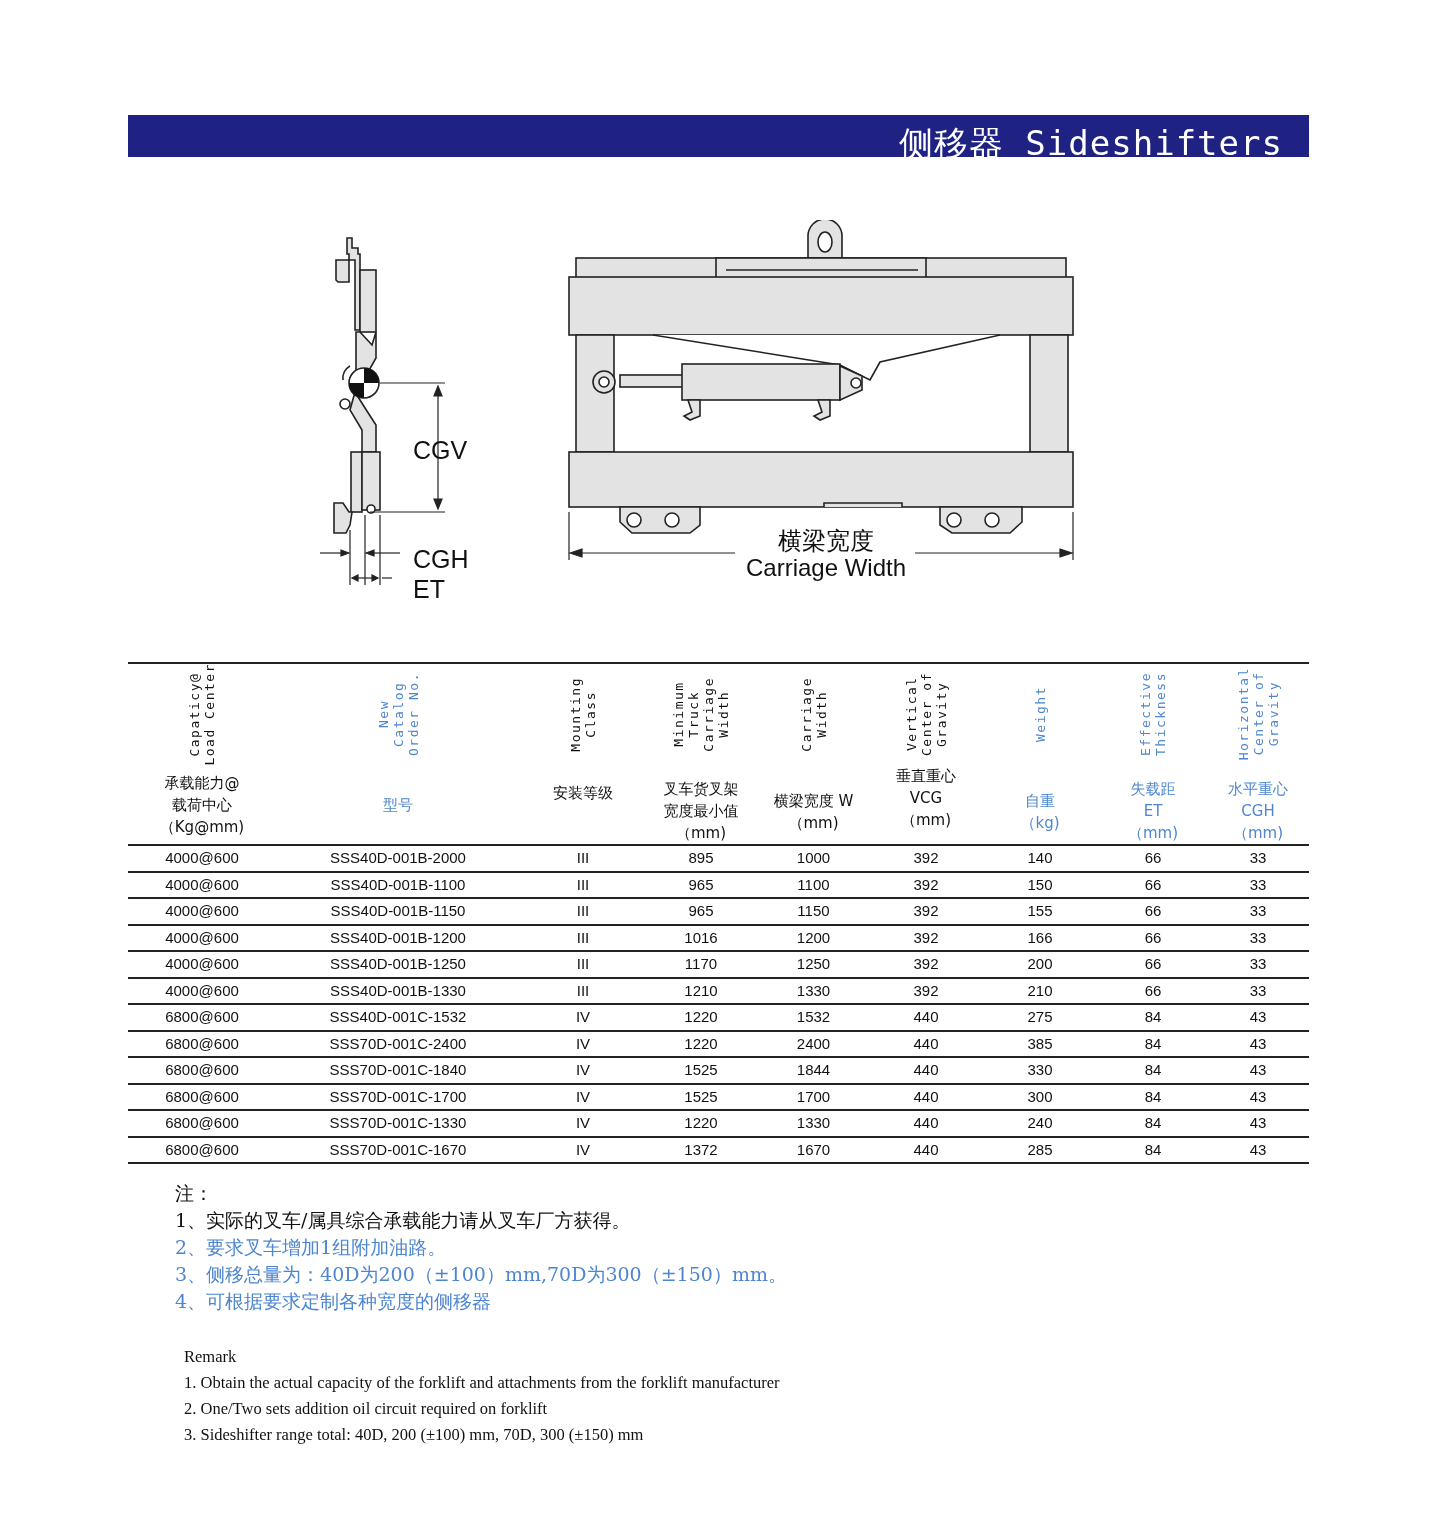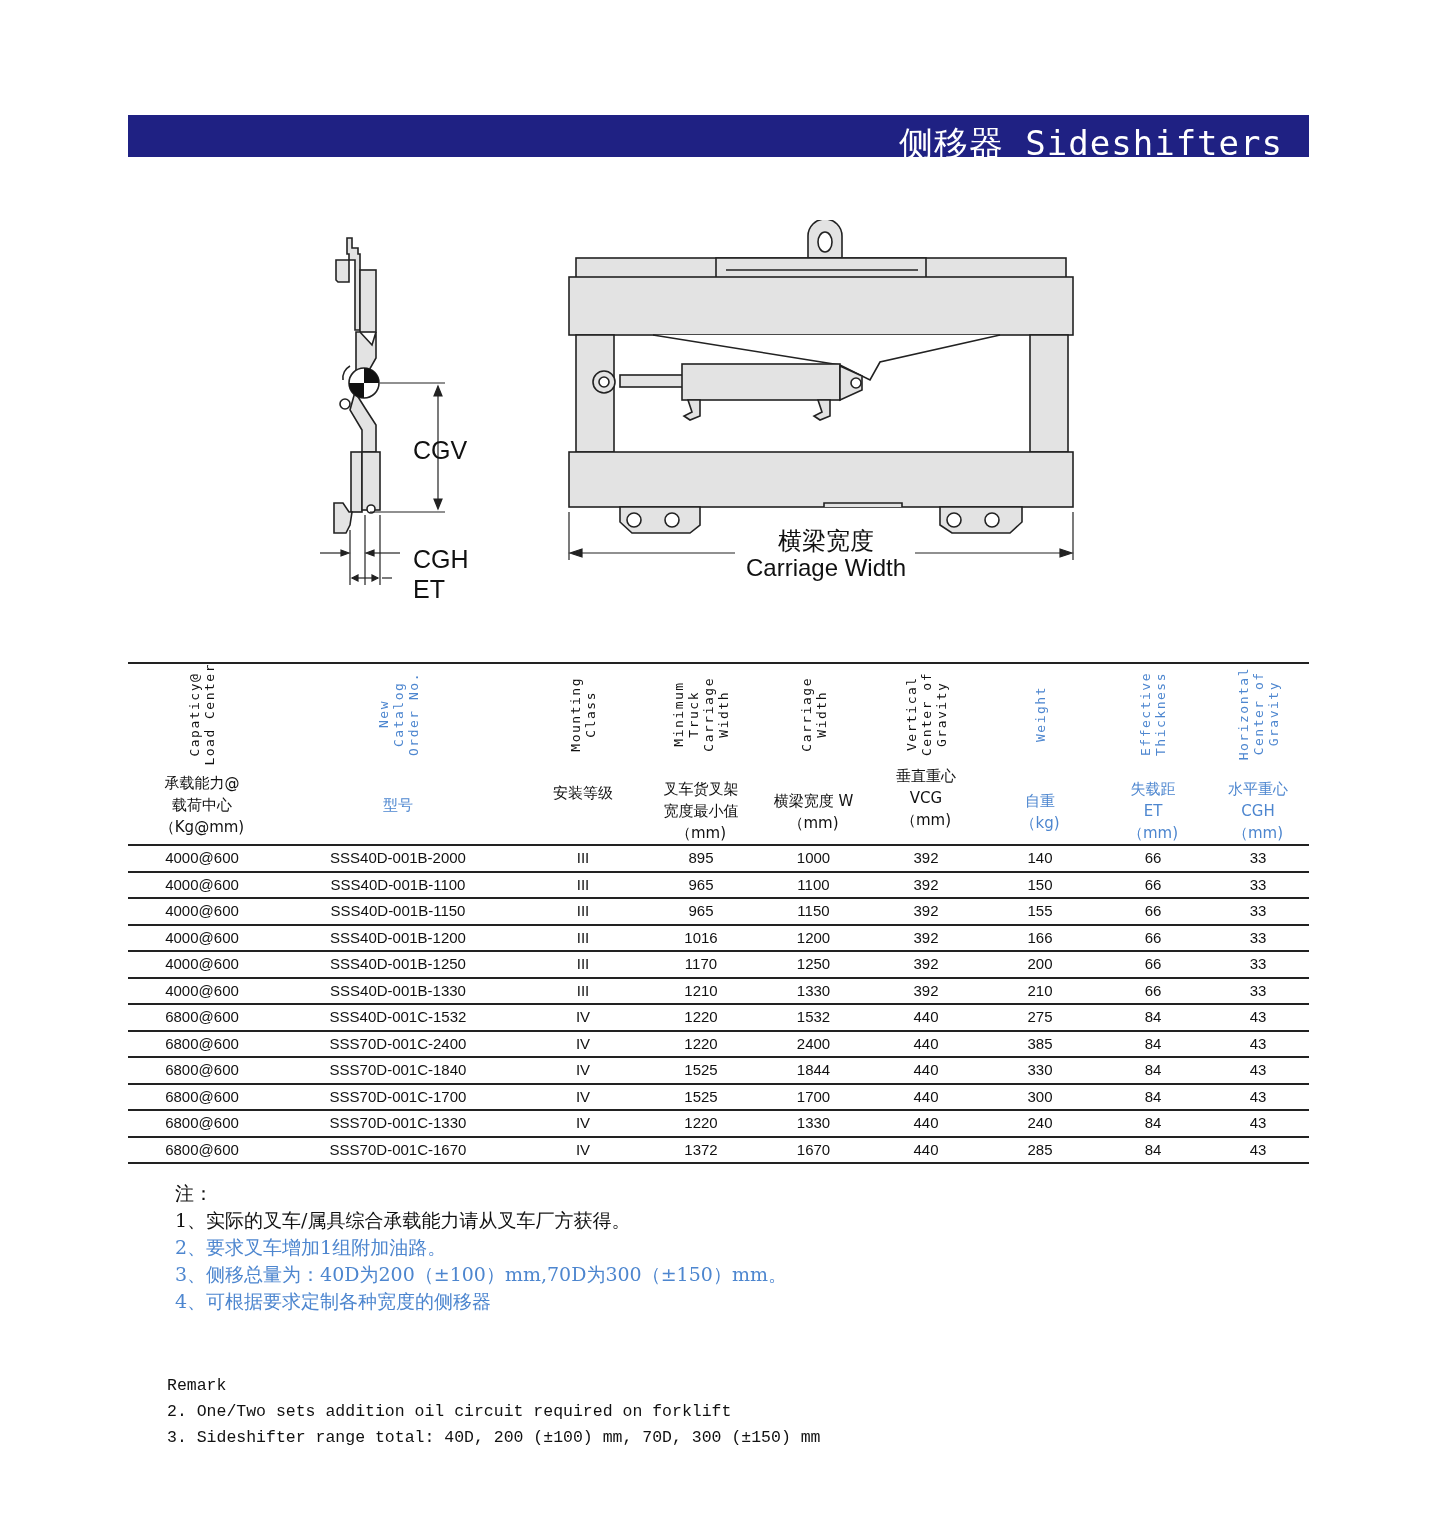--- a/index.html
+++ b/index.html
@@ -27,22 +27,22 @@
   .en-head span { writing-mode: vertical-rl; transform: rotate(180deg);
                   font-family: "DejaVu Sans Mono", monospace; font-size: 13px; letter-spacing: 1.5px;
                   line-height: 15px; white-space: pre; text-align: center; }
   .zh-head { font-size: 15px; line-height: 22px; text-align: center; white-space: pre-line; margin-top: 6px; }
   .blue { color: #4d86cf; }
   .black { color: #111; }
 
   .notes-zh { position: absolute; left: 175px; top: 1180px; font-family: "DejaVu Serif", serif;
               font-size: 19px; line-height: 27px; }
   .notes-zh div { white-space: nowrap; }
-  .notes-en { position: absolute; left: 167px; top: 1344px; font-family: Liberation Mono, monospace;
-              font-size: 16.5px; line-height: 26px; color: #111; margin-top: 29px; }
+  .notes-en { position: absolute; left: 184px; top: 1344px; font-family: Liberation Serif, serif;
+              font-size: 16.5px; line-height: 26px; color: #111; }
   .notes-en div { white-space: nowrap; }
 </style>
 </head>
 <body>
 
 <div class="title-bar">
   <div class="title-text">侧移器 Sideshifters</div>
 </div>
 
 <div class="diagram">
@@ -379,15 +379,16 @@
 <div class="notes-zh">
   <div>注：</div>
   <div style="color:#111">1、实际的叉车/属具综合承载能力请从叉车厂方获得。</div>
   <div style="color:#4d86cf">2、要求叉车增加1组附加油路。</div>
   <div style="color:#4d86cf">3、侧移总量为：40D为200（±100）mm,70D为300（±150）mm。</div>
   <div style="color:#4d86cf">4、可根据要求定制各种宽度的侧移器</div>
 </div>
 
 <div class="notes-en">
   <div>Remark</div>
+  <div>1. Obtain the actual capacity of the forklift and attachments from the forklift manufacturer</div>
   <div>2. One/Two sets addition oil circuit required on forklift</div>
   <div>3. Sideshifter range total: 40D, 200 (±100) mm, 70D, 300 (±150) mm</div>
 </div>
 
 </body></html>

